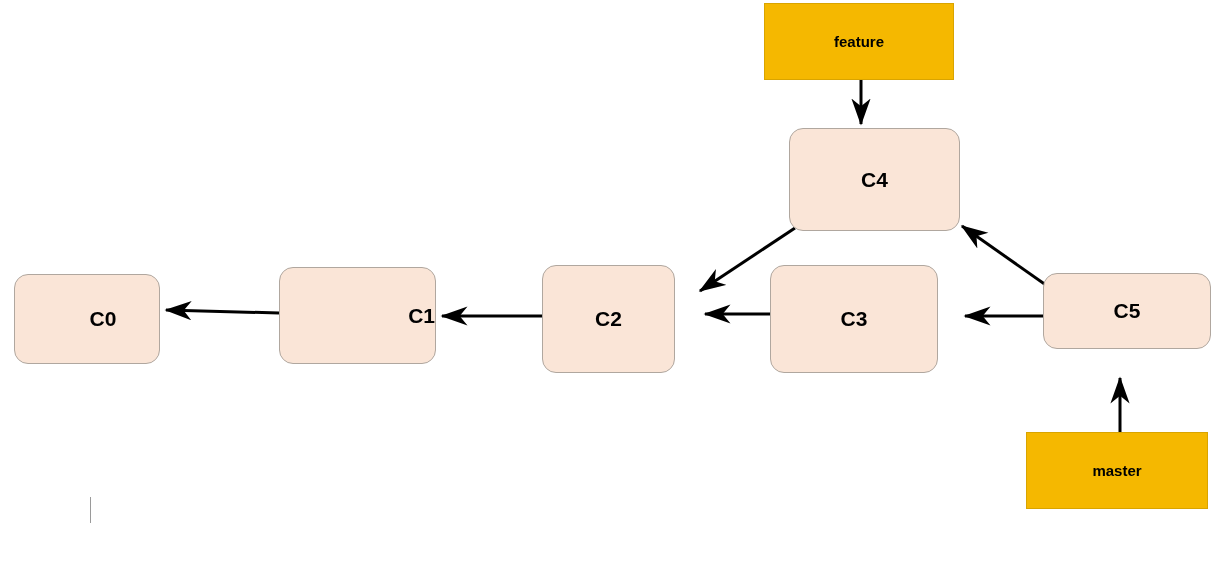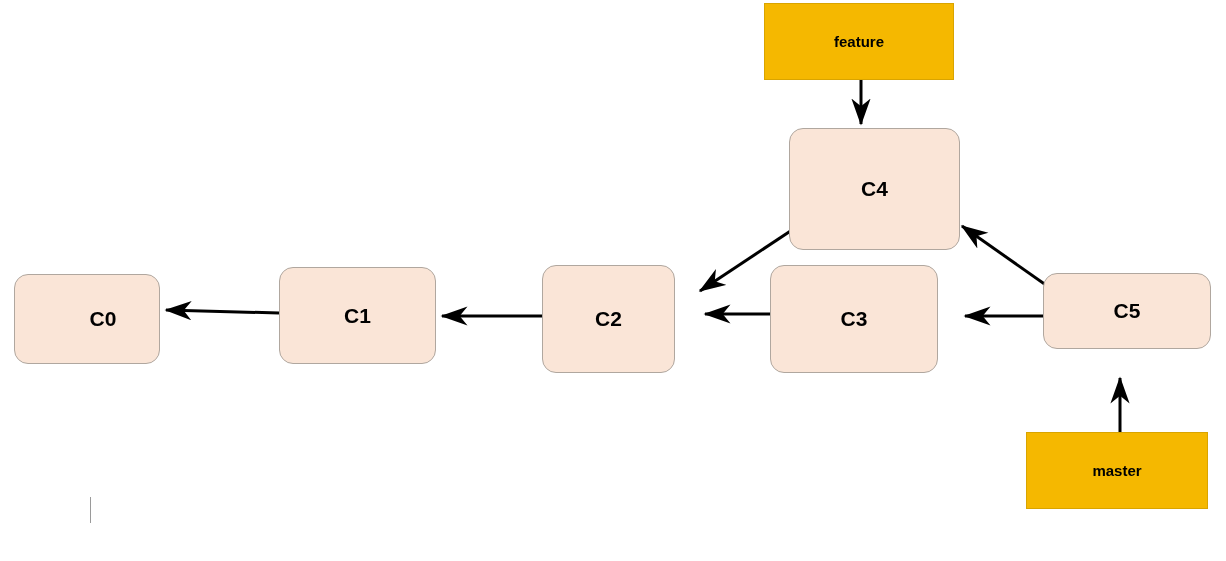--- a/index.html
+++ b/index.html
@@ -76,33 +76,33 @@
 
     <line x1="861" y1="80" x2="861" y2="124" stroke="#000000" stroke-width="3" marker-end="url(#arrow)"></line>
 
     <line x1="1120" y1="432" x2="1120" y2="378" stroke="#000000" stroke-width="3" marker-end="url(#arrow)"></line>
   </svg>
 
   <div class="node commit" style="left:14px; top:274px; width:146px; height:90px;padding-left:32px;">
     <span>C0</span>
   </div>
 
-  <div class="node commit" style="left:279px; top:267px; width:157px; height:97px;">
+  <div class="node commit" style="left:279px; top:267px; width:157px; height:97px;justify-content:flex-end;">
     <span>C1</span>
   </div>
 
   <div class="node commit" style="left:542px; top:265px; width:133px; height:108px;">
     <span>C2</span>
   </div>
 
   <div class="node commit" style="left:770px; top:265px; width:168px; height:108px;justify-content:center;">
     <span>C3</span>
   </div>
 
-  <div class="node commit" style="left:789px; top:128px; width:171px; height:122px;">
+  <div class="node commit" style="left:789px; top:128px; width:171px; height:103px;">
     <span>C4</span>
   </div>
 
   <div class="node commit" style="left:1043px; top:273px; width:168px; height:76px;">
     <span>C5</span>
   </div>
 
   <div class="node branch" style="left:764px; top:3px; width:190px; height:77px;">
     <span>feature</span>
   </div>

